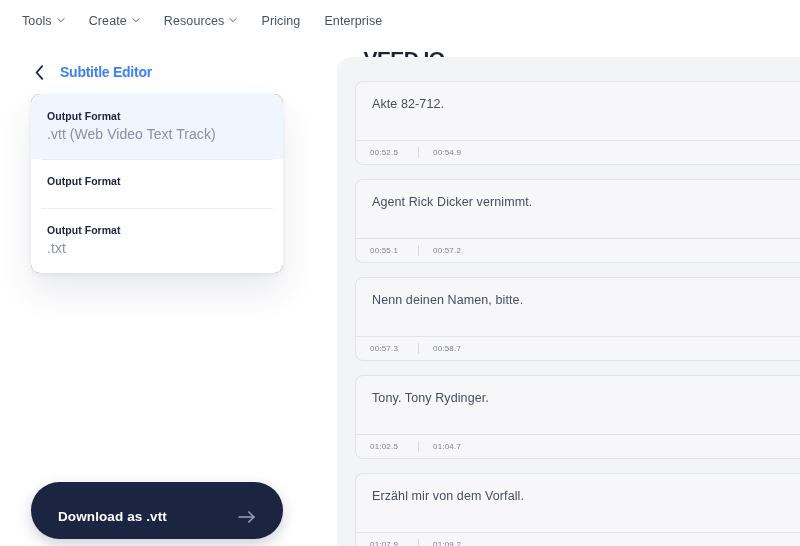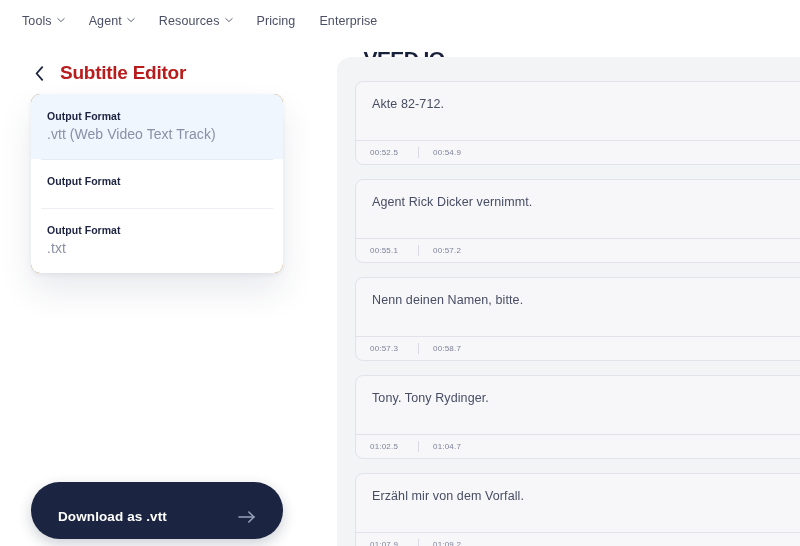--- a/index.html
+++ b/index.html
@@ -49,21 +49,21 @@
   }
   .page-head {
     position: absolute; left: 32px; top: 16px;
     display: flex; align-items: center; gap: 14px;
   }
   .back-btn {
     width: 14px; height: 20px; display: flex; align-items: center; justify-content: center;
     cursor: pointer;
   }
   .page-title {
-    font-size: 19px; font-weight: 700; color: #b91c1c; letter-spacing: -.25px;
+    font-size: 14px; font-weight: 700; color: #3b82f6; letter-spacing: -.25px;
   }
 
   .fmt-group {
     position: absolute; left: 31px; top: 48px; width: 252px;
     background: #a16207;
     border-radius: 9px;
     box-shadow: 0 2px 5px rgba(35,45,90,.07), 0 18px 34px rgba(35,45,90,.10);
     overflow: hidden;
   }
   .fmt-opt {
@@ -142,21 +142,21 @@
       <div class="nav-item">
         <span>Tools</span>
         <span class="chev-d">
           <svg width="8" height="8" viewBox="0 0 10 10">
               <path d="M1 3.2 L5 7 L9 3.2" fill="none" stroke="#5a5f77" stroke-width="1.2" stroke-linecap="round" stroke-linejoin="round"></path>
             </svg>
         </span>
       </div>
 
       <div class="nav-item">
-        <span>Agent</span>
+        <span>Create</span>
         <span class="chev-d">
           <svg width="8" height="8" viewBox="0 0 10 10">
               <path d="M1 3.2 L5 7 L9 3.2" fill="none" stroke="#5a5f77" stroke-width="1.2" stroke-linecap="round" stroke-linejoin="round"></path>
             </svg>
         </span>
       </div>
 
       <div class="nav-item">
         <span>Resources</span>
         <span class="chev-d">

